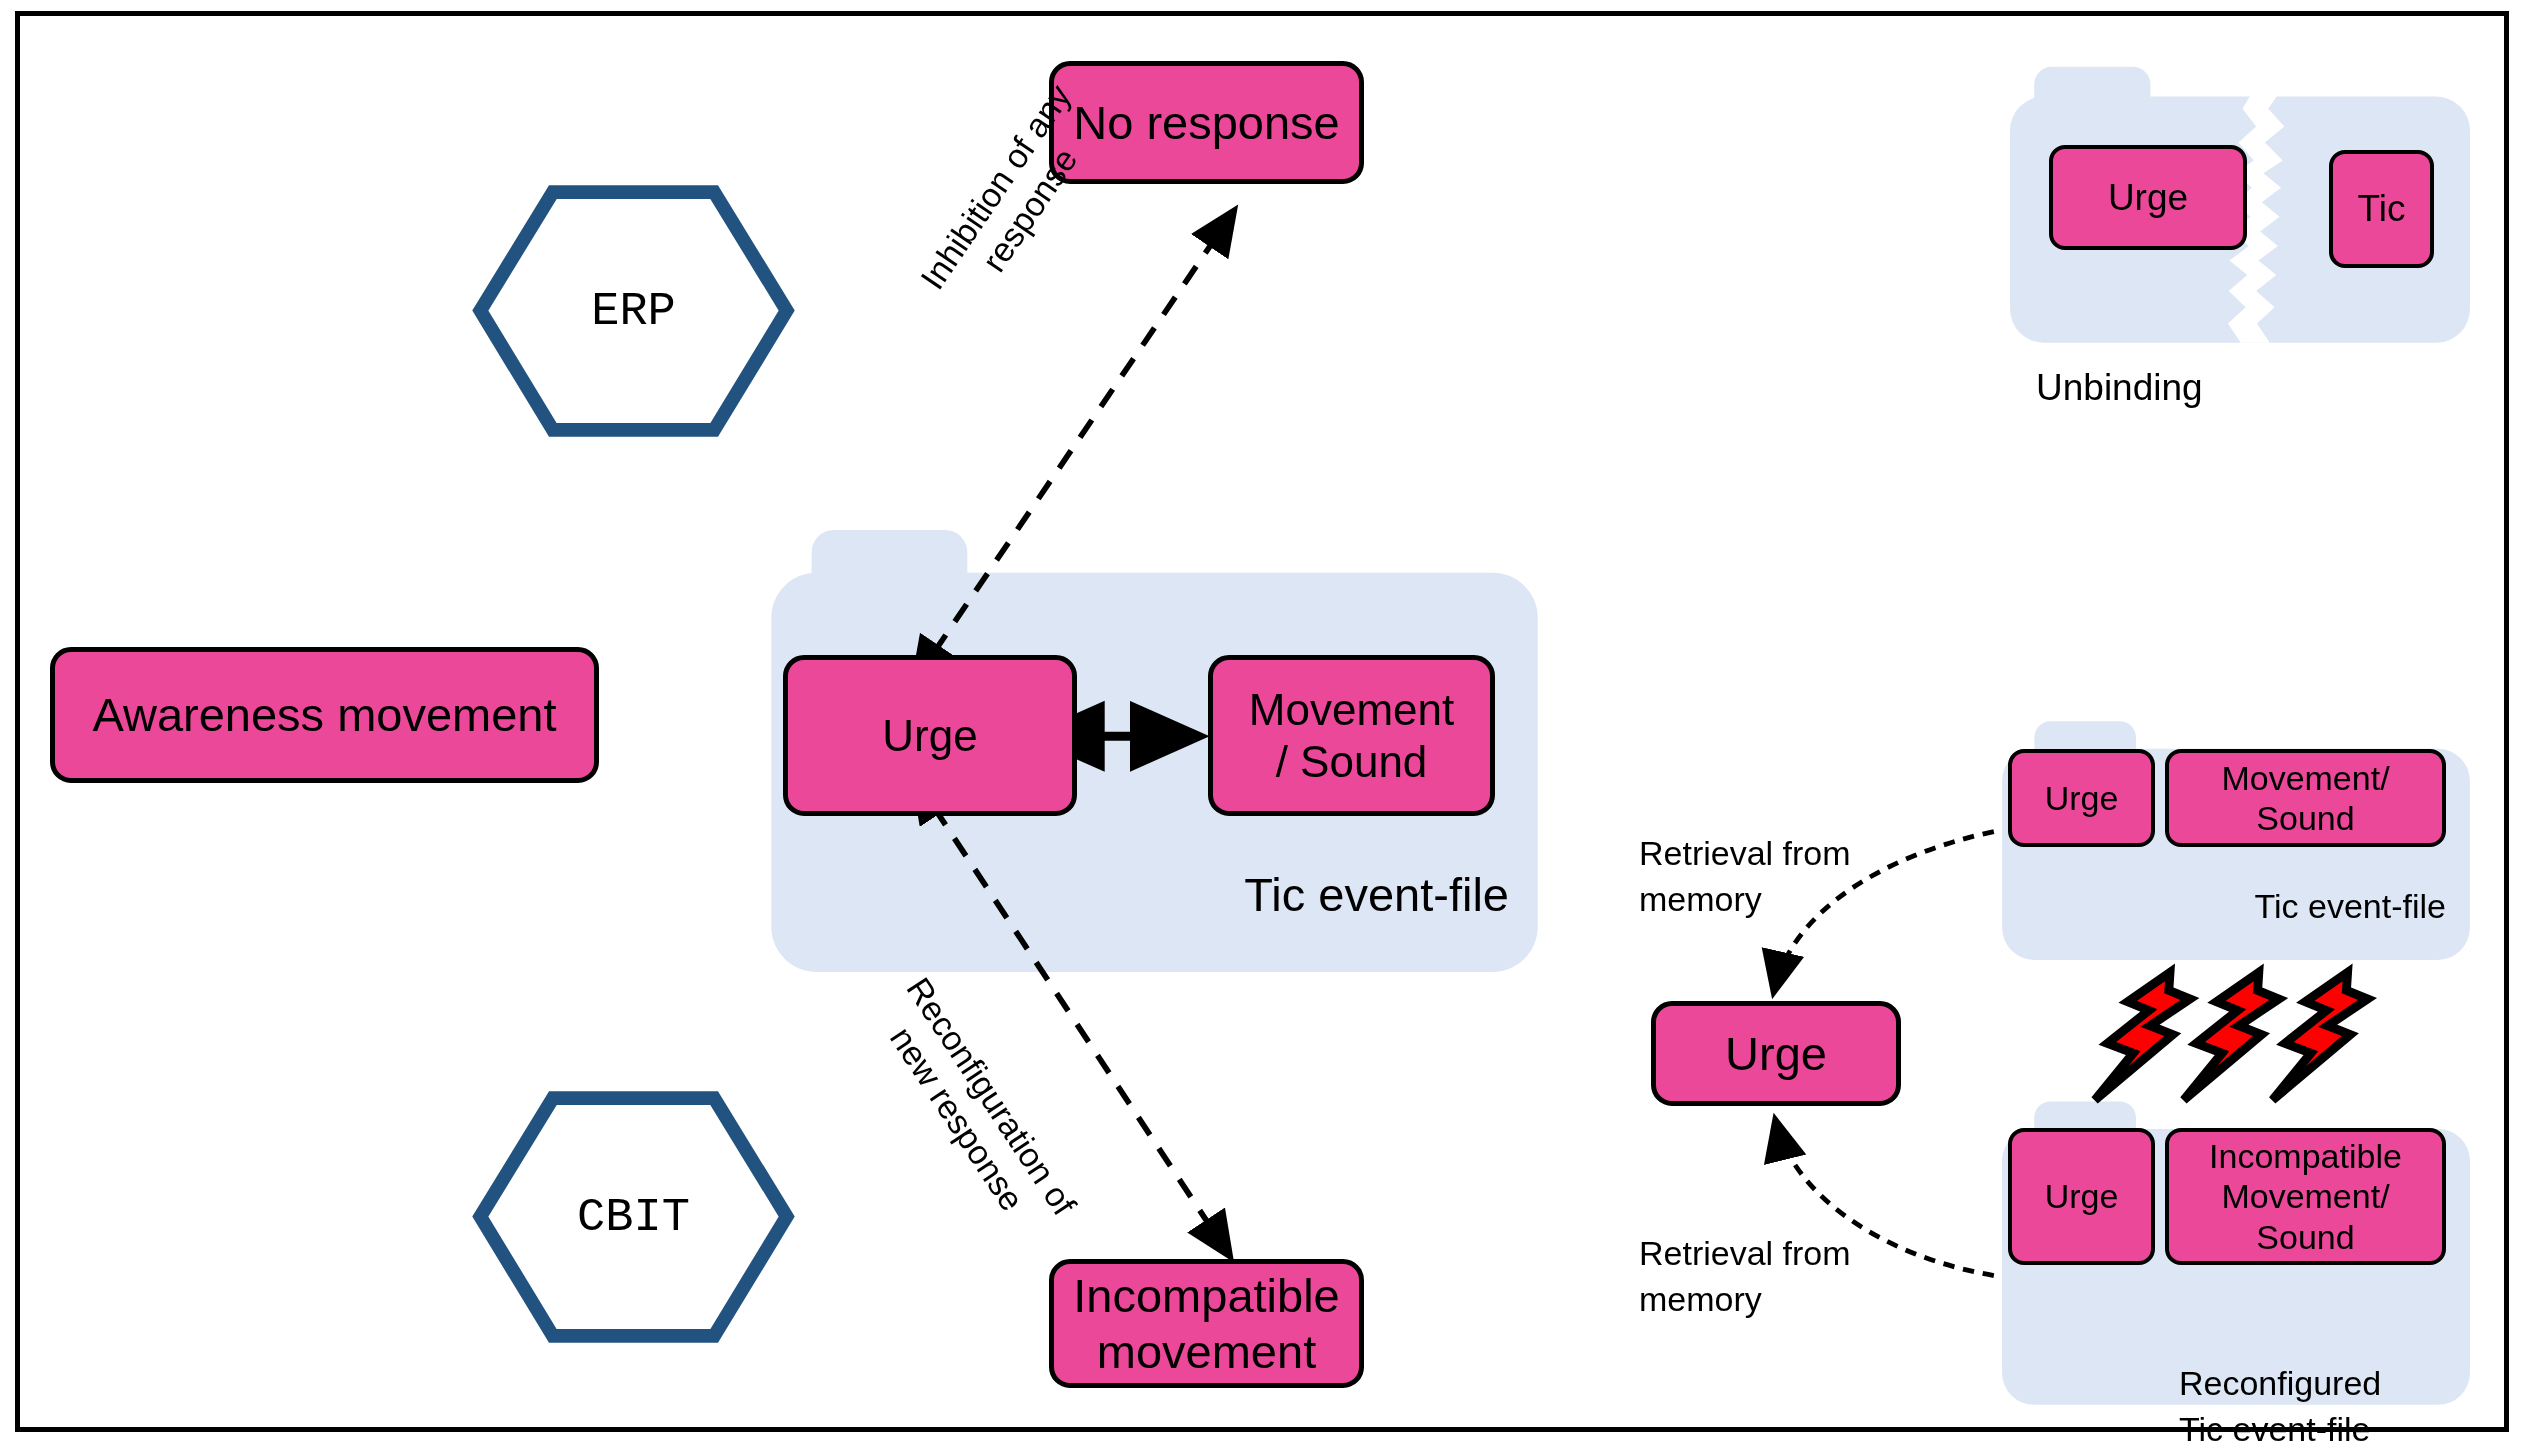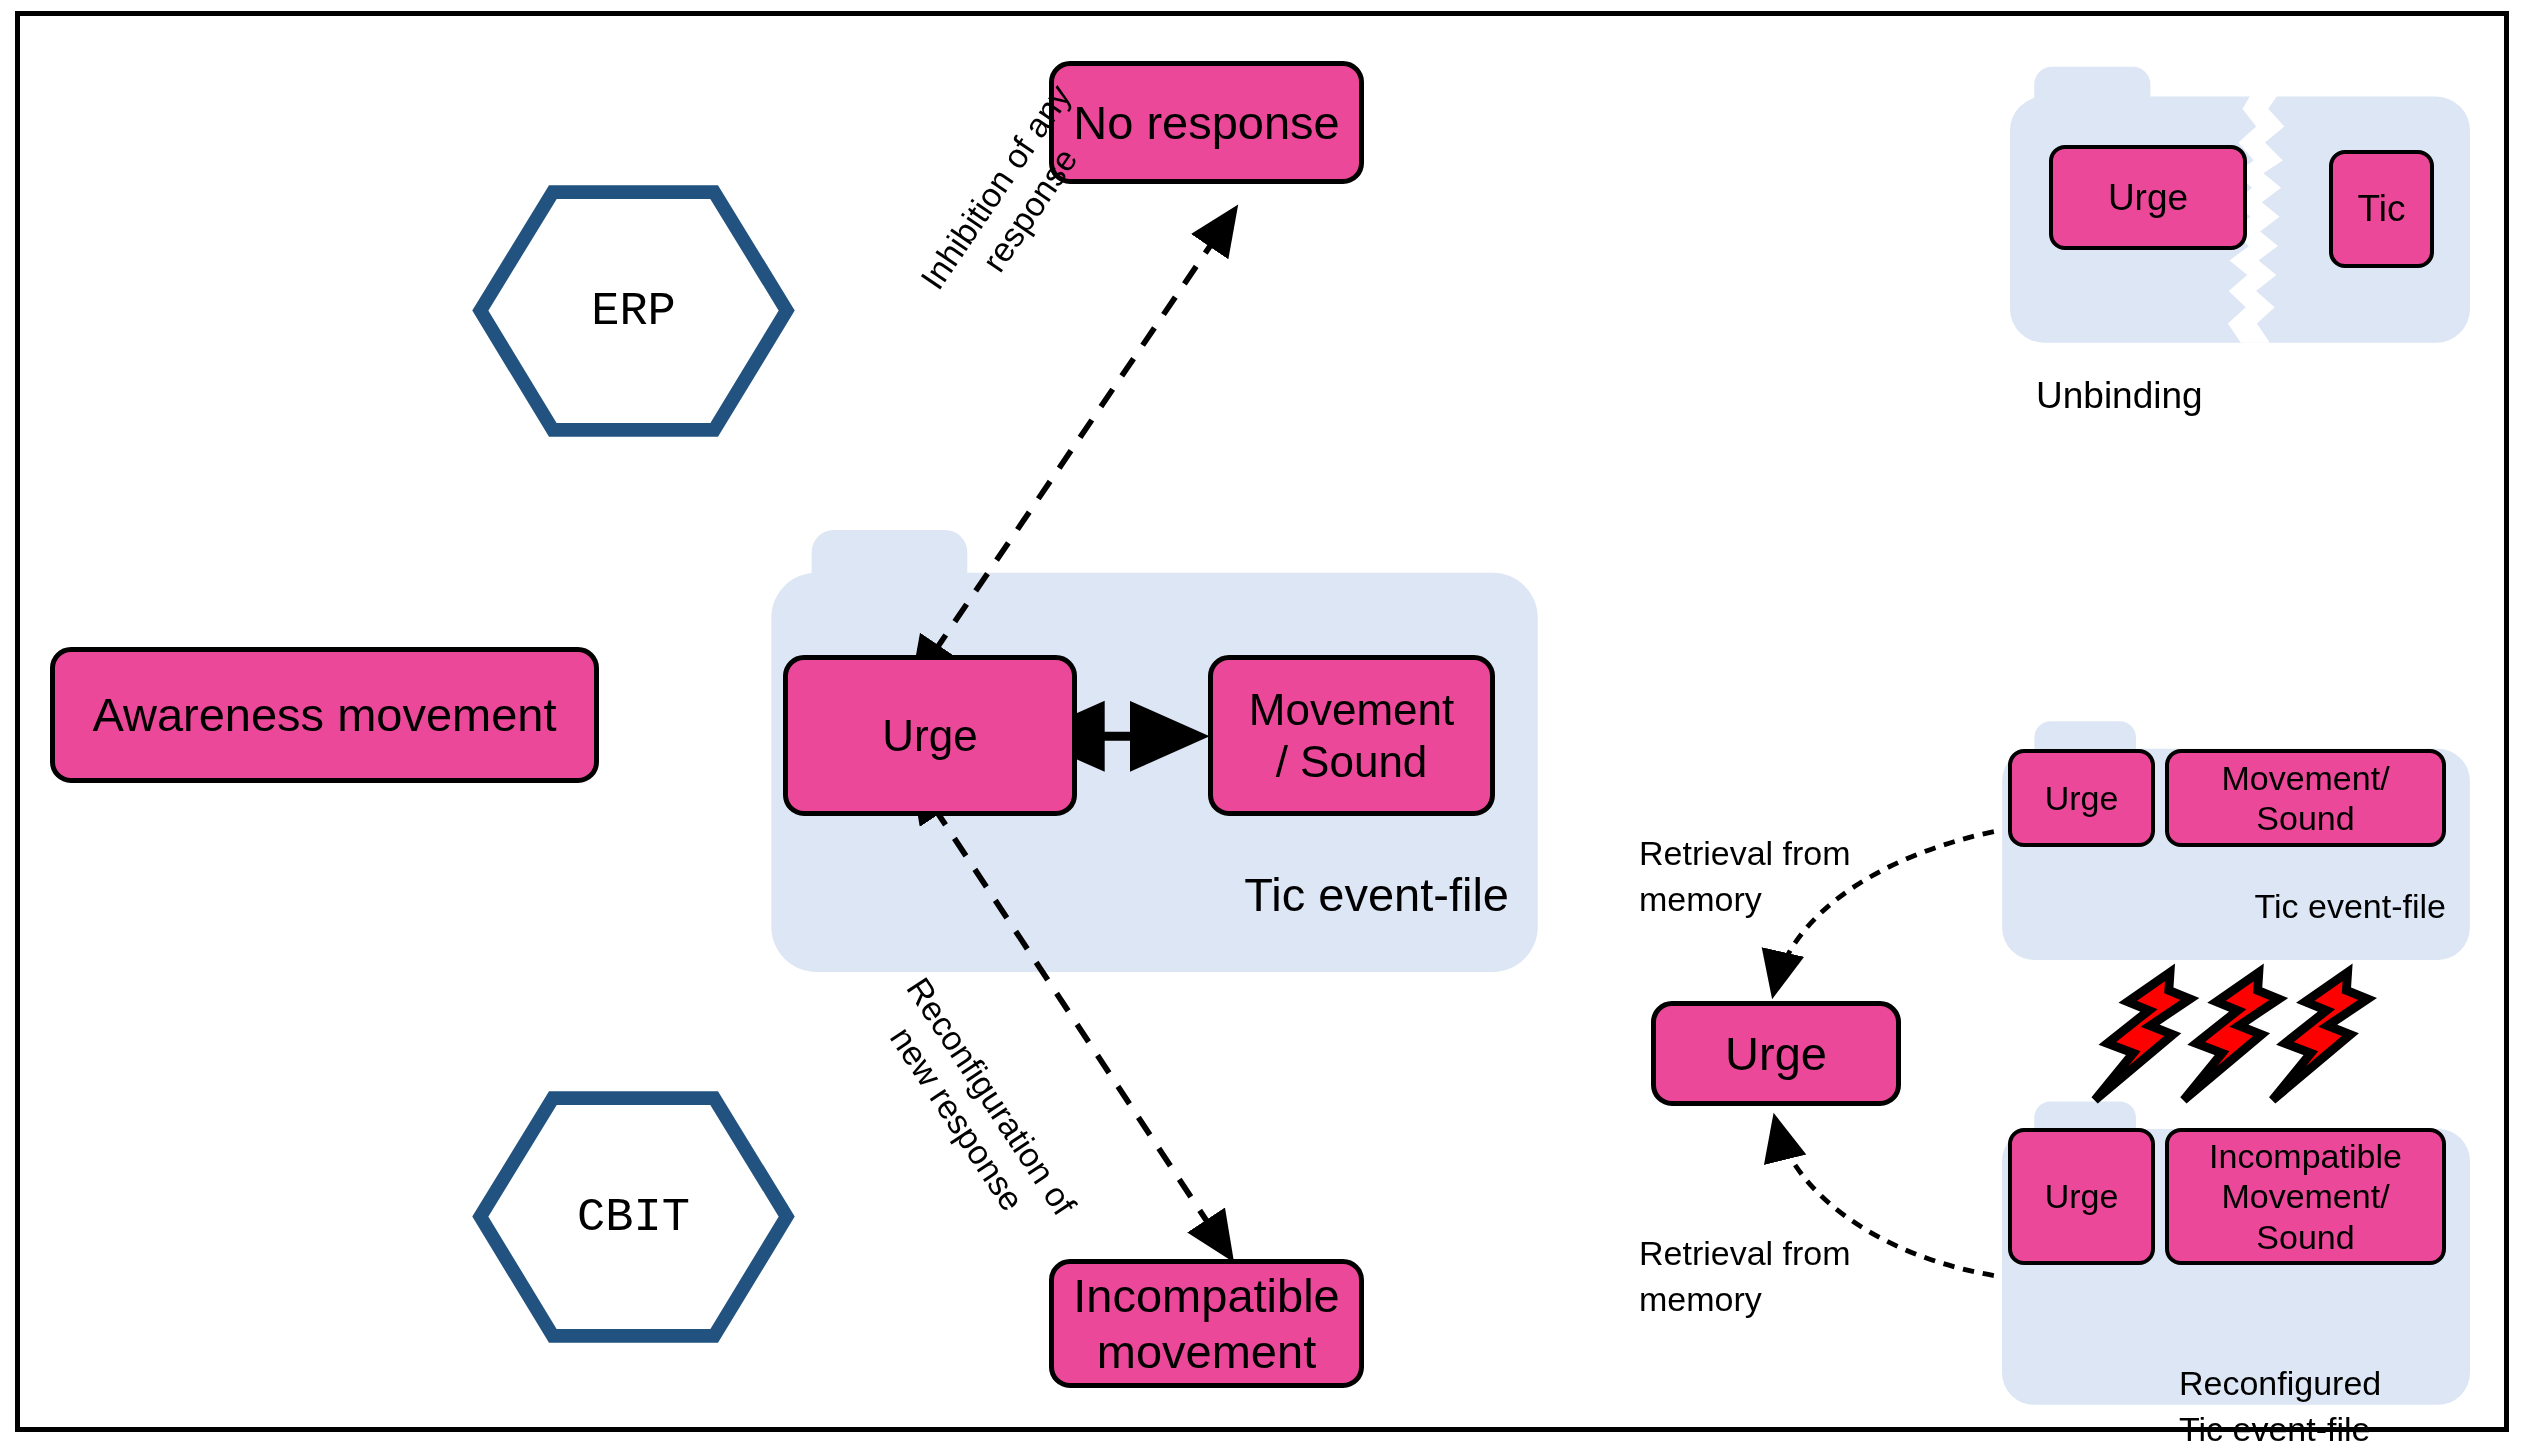--- a/index.html
+++ b/index.html
@@ -209,21 +209,21 @@
   </div>
 
   <div class="rbox small fs-md" style="left:2049px;top:145px;width:198px;height:105px;">
     <span>Urge</span>
   </div>
 
   <div class="rbox small fs-md" style="left:2329px;top:150px;width:105px;height:118px;">
     <span>Tic</span>
   </div>
 
-  <div class="plain fs-md" style="left:2036px;top:363px;margin-top:8px;">
+  <div class="plain fs-md" style="left:2036px;top:363px;">
     <span>Unbinding</span>
   </div>
 
   <div class="rbox small fs-sm" style="left:2008px;top:749px;width:147px;height:98px;">
     <span>Urge</span>
   </div>
 
   <div class="rbox small fs-sm" style="left:2165px;top:749px;width:281px;height:98px;flex-direction:column;">
     <span>Movement/</span>
     <span>Sound</span>

